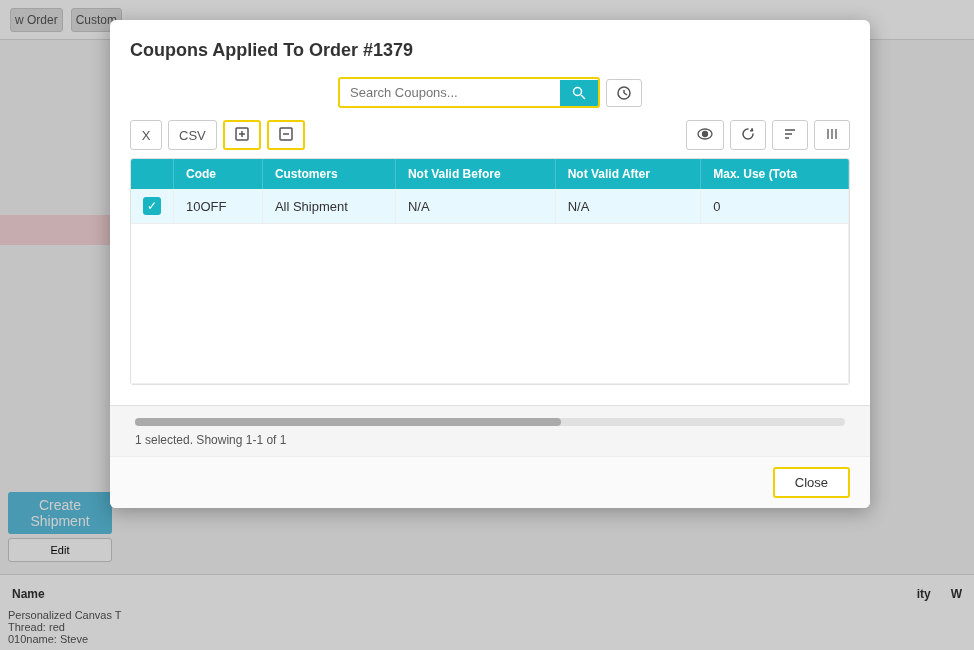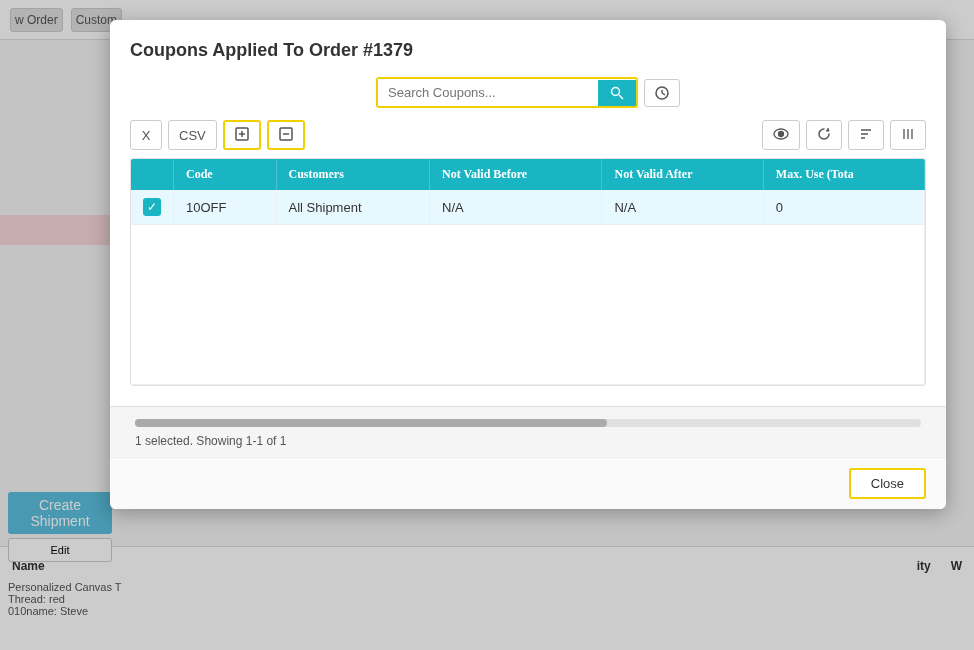--- a/index.html
+++ b/index.html
@@ -69,21 +69,21 @@
       border-radius: 3px;
       padding: 5px 8px;
       font-size: 11px;
       cursor: pointer;
     }
 
     .bg-table-section {
       position: absolute;
       bottom: 0; left: 0;
       width: 974px;
-      height: 104px;
+      height: 76px;
       background: #fff;
       border-top: 1px solid #ddd;
       padding: 8px;
     }
 
     .bg-table-label {
       font-size: 12px;
       font-weight: bold;
       color: #333;
       margin-bottom: 4px;
@@ -111,21 +111,21 @@
       height: 650px;
       background: rgba(0,0,0,0.2);
       z-index: 10;
     }
 
     
     .modal {
       position: absolute;
       top: 20px;
       left: 110px;
-      width: 836px;
+      width: 760px;
       background: #fff;
       border-radius: 6px;
       box-shadow: 0 4px 20px rgba(0,0,0,0.3);
       z-index: 20;
       overflow: hidden;
     }
 
     .modal-inner {
       padding: 20px;
     }
@@ -243,21 +243,20 @@
       background: #1ab5c3;
     }
 
     thead th {
       color: #fff;
       font-size: 12px;
       font-weight: bold;
       padding: 8px 12px;
       text-align: left;
       border-right: 1px solid rgba(255,255,255,0.2);
-      font-family: Liberation Serif, serif;
     }
 
     tbody tr {
       background: #fff;
     }
 
     tbody td {
       font-size: 13px;
       color: #333;
       padding: 8px 12px;

